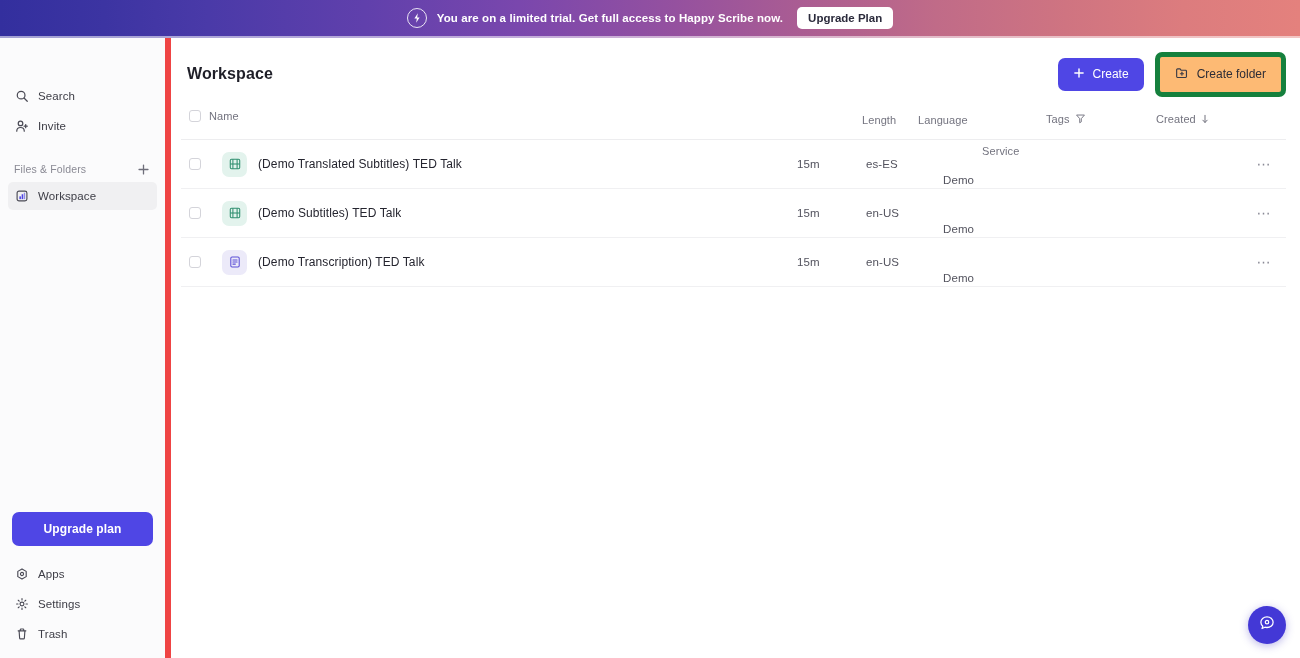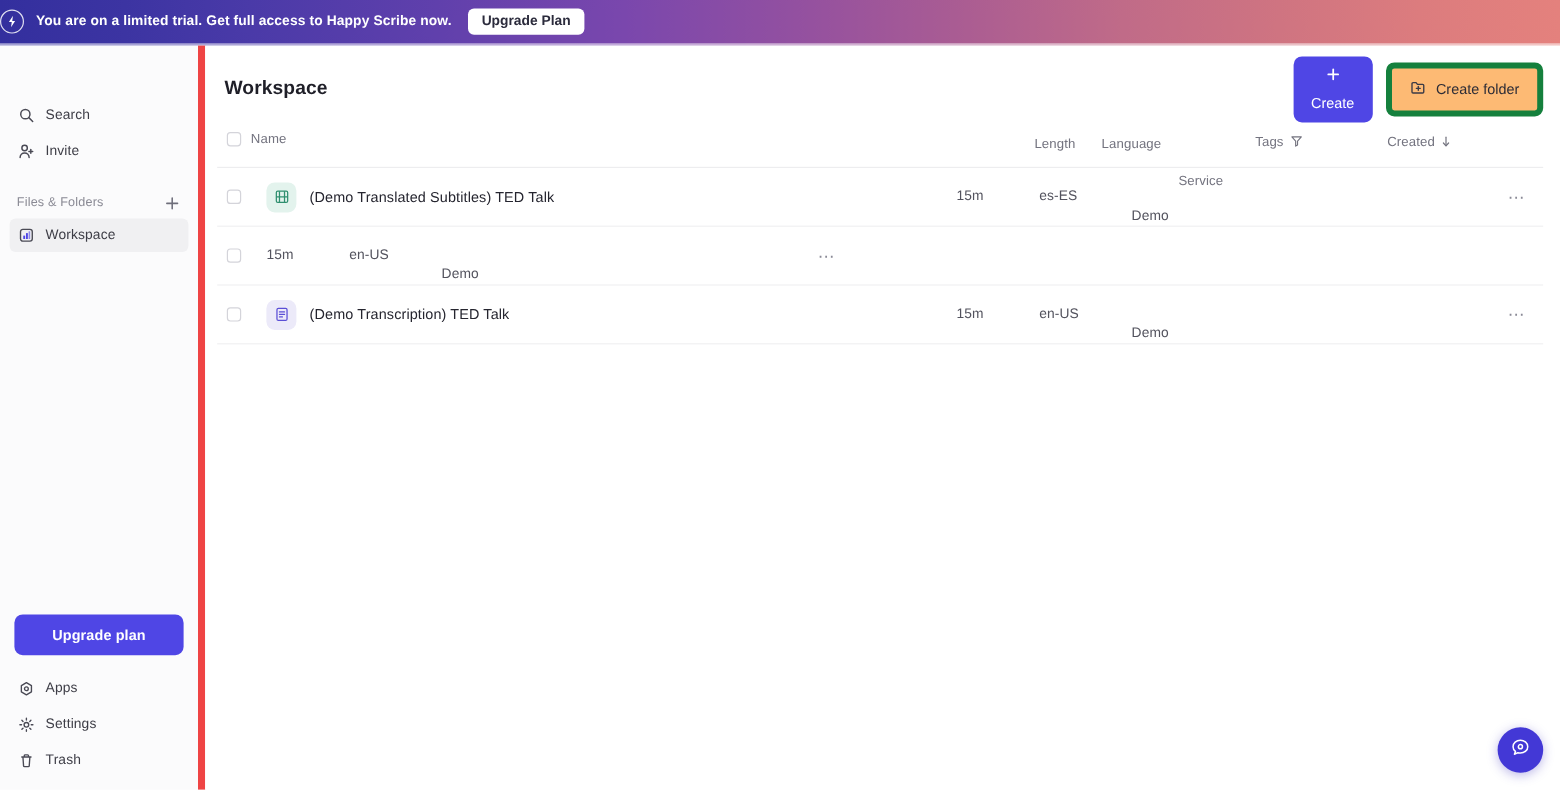--- a/index.html
+++ b/index.html
@@ -13,21 +13,21 @@
 
   
   .trial-banner {
     position: absolute; top: 0; left: 0;
     width: 1300px; height: 38px;
     background: linear-gradient(90deg,
       #332f9e 0%, #3c34a2 8%, #4a3aa8 16%,
       #6040ac 28%, #7a47ad 40%, #95519f 52%,
       #ab5d92 62%, #c06b88 72%, #cf7481 82%,
       #dc7c7e 91%, #e4817d 100%);
-    display: flex; align-items: center; 
+    display: flex; align-items: center; justify-content: center;
     gap: 10px;
     border-bottom: 2px solid rgba(255,255,255,0.55);
   }
   .trial-logo {
     width: 20px; height: 20px; border-radius: 50%;
     border: 1.6px solid rgba(255,255,255,0.85);
     display: flex; align-items: center; justify-content: center;
     flex: 0 0 auto;
   }
   .trial-text {
@@ -104,21 +104,21 @@
     justify-content: space-between; padding: 0 14px 0 16px;
   }
   .page-title { font-size: 16px; color: #1f1f28; letter-spacing: 0.1px; }
   .header-actions { display: flex; align-items: center; gap: 11px; }
   .btn {
     display: inline-flex; align-items: center; gap: 8px;
     font-size: 12px; border-radius: 7px;
     padding: 9px 15px; cursor: pointer; white-space: nowrap;
     font-family: "Liberation Sans", sans-serif;
   }
-  .btn-primary { background: #4f46e5; color: #ffffff; border: none; font-weight: normal; flex-direction: column; }
+  .btn-primary { background: #4f46e5; color: #ffffff; border: none; font-weight: normal; }
   .btn-secondary { background: #fdba74; color: #2c2c36; border: 5px solid #15803d; }
 
   
   .table { width: 100%; padding: 0 14px 0 10px; }
   .t-head {
     display: flex; align-items: flex-start;
     height: 30px; border-bottom: 1px solid #ededef;
     padding-bottom: 17px;
   }
   .t-row {
@@ -357,20 +357,31 @@
         <div class="c-crt td"></div>
         <div class="c-menu">
           <span class="dots-btn">⋯</span>
         </div>
       </div>
 
       <div class="t-row">
         <div class="c-check">
           <span class="checkbox"></span>
         </div>
+        <div class="c-name">
+          <span class="file-icon subtitles">
+            <svg width="14" height="14" viewBox="0 0 16 16" fill="none" stroke="#2f8f6f" stroke-width="1.2">
+              <rect x="2.6" y="2.6" width="10.8" height="10.8" rx="1.4"></rect>
+              <line x1="5.6" y1="2.6" x2="5.6" y2="13.4"></line>
+              <line x1="10.4" y1="2.6" x2="10.4" y2="13.4"></line>
+              <line x1="2.6" y1="8" x2="13.4" y2="8"></line>
+            </svg>
+          </span>
+          <span class="td-name">(Demo Subtitles) TED Talk</span>
+        </div>
         <div class="c-len td">15m</div>
         <div class="c-lang td">en-US</div>
         <div class="c-serv td">Demo</div>
         <div class="c-tags td"></div>
         <div class="c-crt td"></div>
         <div class="c-menu">
           <span class="dots-btn">⋯</span>
         </div>
       </div>
 

